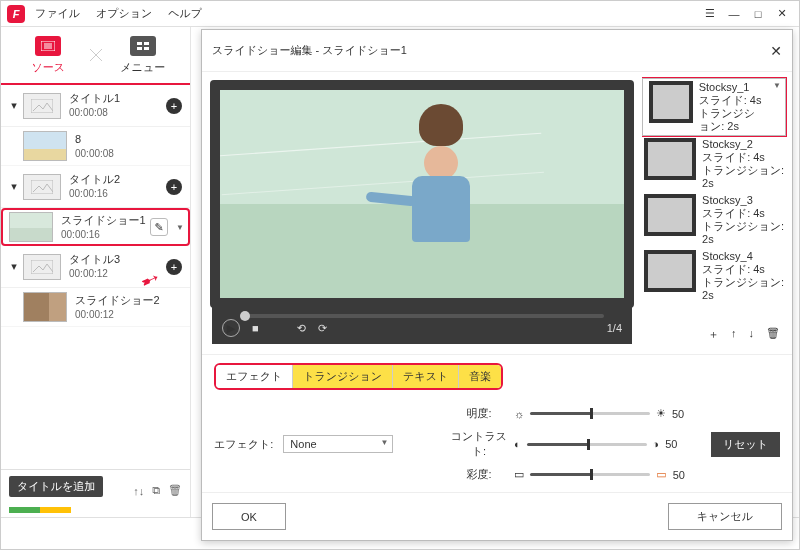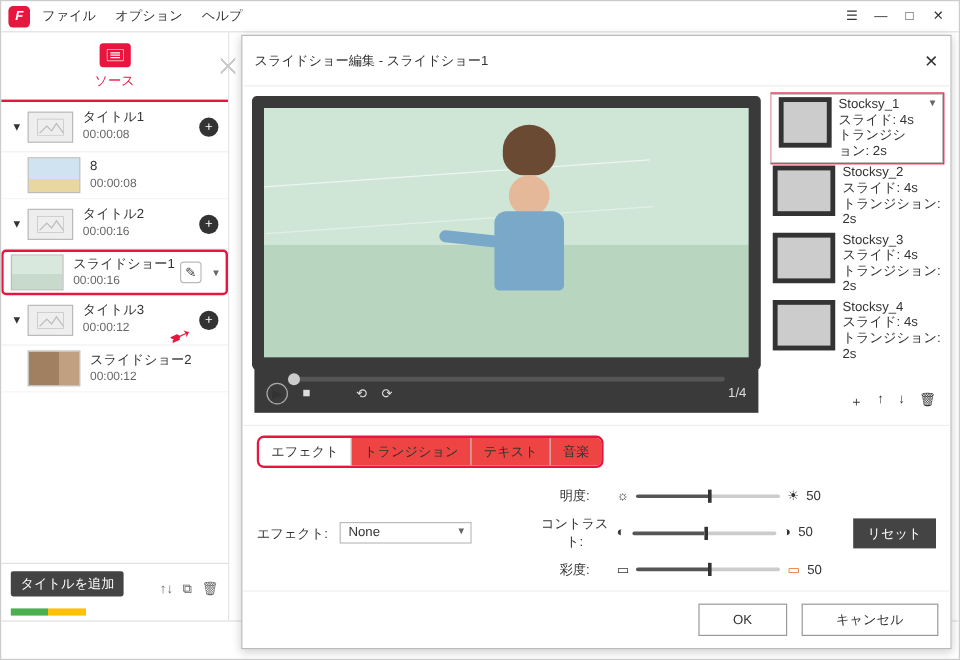--- a/index.html
+++ b/index.html
@@ -63,34 +63,34 @@
 .play-ctrl .counter{margin-left:auto;color:#ddd}
 .thumbs-col{width:150px;padding:6px 6px 6px 0;display:flex;flex-direction:column;gap:6px;overflow:auto}
 .tcard{display:flex;gap:6px;padding:2px}
 .tcard.sel{outline:1px solid #e8163e}
 .tcard .tthumb{width:60px;height:42px;border:4px solid #333;background:#ccc}
 .tcard .tinfo{font-size:10px;line-height:13px}
 .thumb-tools{margin-top:auto;display:flex;gap:12px;justify-content:flex-end;padding:6px;color:#888}
 .thumb-tools span{cursor:pointer}
 .dlg-tabs{border-top:1px solid #eee;padding:8px 12px 6px}
 .tabrow{display:flex;border:2px solid #e8163e;border-radius:6px;width:max-content;overflow:hidden}
-.tabrow .tab{padding:4px 10px;border-right:1px solid #ccc;cursor:pointer;background:#ef4444}
+.tabrow .tab{padding:4px 10px;border-right:1px solid #ccc;cursor:pointer;background:#fde047}
 .tabrow .tab:last-child{border-right:none}
 .tabrow .tab.active{background:#fff}
 .fx-row{display:flex;align-items:center;gap:10px;padding:10px 12px}
 .sel{border:1px solid #bbb;padding:2px 20px 2px 6px;background:#fff;cursor:pointer;position:relative;min-width:110px}
 .sel::after{content:"▼";position:absolute;right:4px;font-size:8px;color:#666}
 .sliders{margin-left:auto;display:flex;flex-direction:column;gap:8px}
 .slider-row{display:flex;align-items:center;gap:6px;font-size:10px}
 .slider-row .lbl{width:58px;text-align:center}
 .slider{width:120px;height:3px;background:linear-gradient(90deg,#555 0 50%,#ccc 50%);border-radius:2px;position:relative;cursor:pointer}
 .slider .knob{width:3px;height:11px;background:#333;position:absolute;left:50%;top:-4px}
 .side-action{display:flex;flex-direction:column;gap:6px;margin-left:16px}
 .side-action button{background:#444;color:#fff;border:none;padding:5px 12px;cursor:pointer;font-size:11px}
-.dlg-foot{display:flex;gap:12px;justify-content:flex-end;padding:10px;border-top:1px solid #eee}
+.dlg-foot{display:flex;gap:12px;justify-content:space-between;padding:10px;border-top:1px solid #eee}
 .dlg-foot button{padding:5px 28px;background:#fff;border:1px solid #999;cursor:pointer}
 .thumb-img1{background:linear-gradient(#d8e8dc 55%,#c8dacb 55%)}
 .thumb-img2{background:linear-gradient(#f0f0f0 40%,#e6c96a 40%)}
 .thumb-img3{background:linear-gradient(#dce8f0,#b8d0dc)}
 .thumb-img4{background:linear-gradient(#6a6a6a,#9a887a)}
 .thumb-beach{background:linear-gradient(#cfe3f0 60%,#e8d7a0 60%)}
 .thumb-door{background:linear-gradient(90deg,#a08060 60%,#c0a080 60%)}
 </style>
 </head>
 <body>
@@ -116,20 +116,31 @@
         <div class="tab-ico">
             <svg width="14" height="10">
               <rect width="14" height="10" rx="1" fill="none" stroke="#fff"></rect>
               <line x1="3" y1="3" x2="11" y2="3" stroke="#fff"></line>
               <line x1="3" y1="5" x2="11" y2="5" stroke="#fff"></line>
               <line x1="3" y1="7" x2="11" y2="7" stroke="#fff"></line>
             </svg>
           </div>
         <span style="color:#e8163e">ソース</span>
       </div>
+      <div class="source-tab">
+        <div class="tab-ico">
+            <svg width="14" height="10">
+              <rect x="1" y="1" width="5" height="3" fill="#fff"></rect>
+              <rect x="8" y="1" width="5" height="3" fill="#fff"></rect>
+              <rect x="1" y="6" width="5" height="3" fill="#fff"></rect>
+              <rect x="8" y="6" width="5" height="3" fill="#fff"></rect>
+            </svg>
+          </div>
+        <span>メニュー</span>
+      </div>
     </div>
 
     <div class="items" id="items">
         <div class="title-row">
           <span class="tog">▾</span>
   <div class="thumb">
             <svg width="22" height="14">
               <rect width="22" height="14" fill="none" stroke="#bbb"></rect>
               <polyline points="2,12 8,6 12,10 16,4 22,12" fill="none" stroke="#bbb"></polyline>
             </svg>

